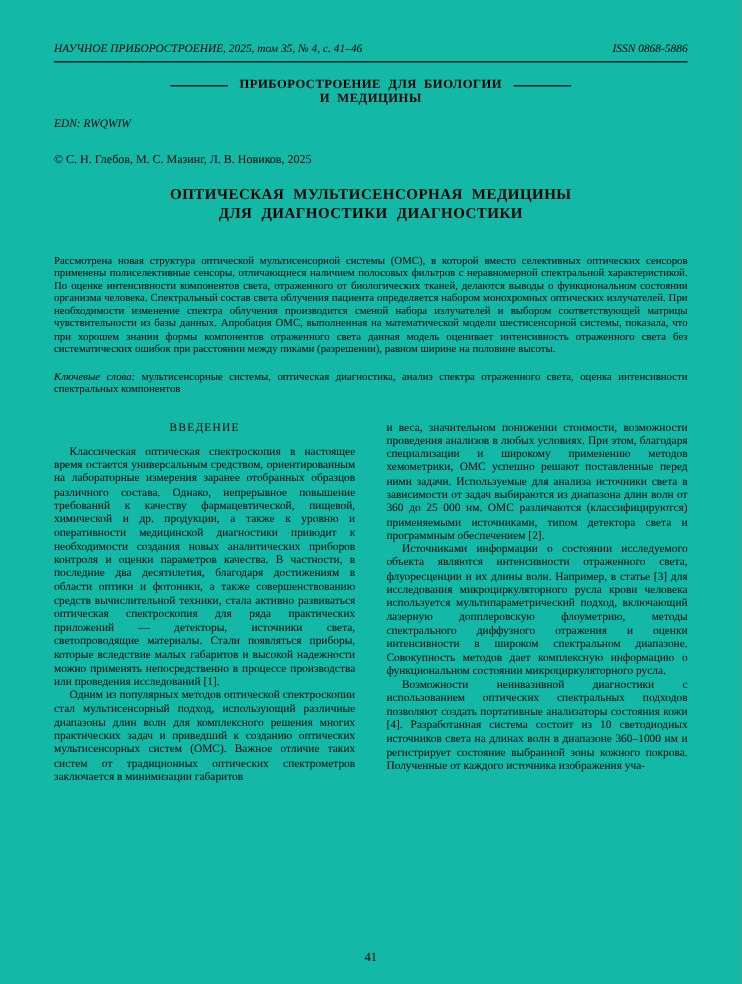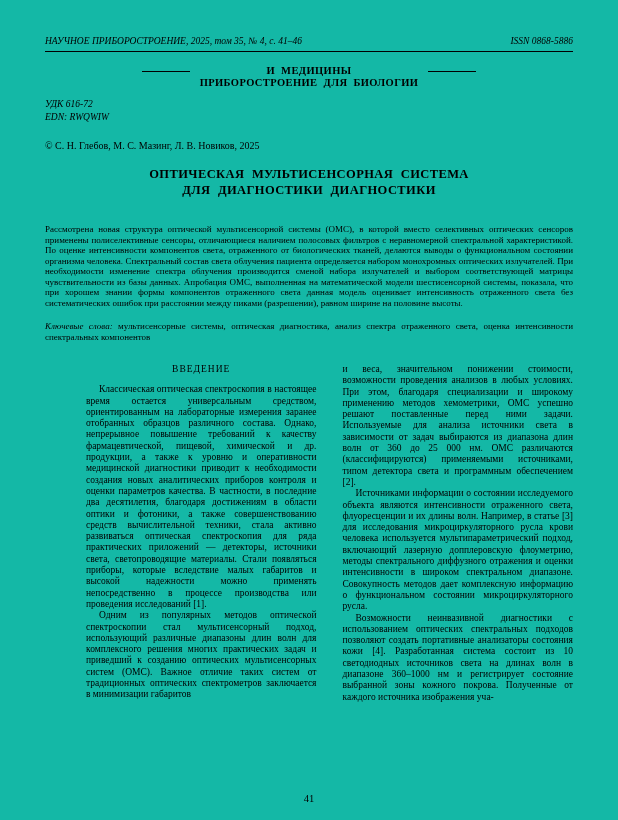--- a/index.html
+++ b/index.html
@@ -84,21 +84,20 @@
     line-height: 10.5px;
     text-align: justify;
   }
   .keywords .kw-label {
     font-style: italic;
   }
   .columns {
     margin-top: 22px;
     display: flex;
     gap: 26px;
-    margin-left: 41px;
   }
   .col {
     width: 255px;
     font-size: 9.5px;
     line-height: 11.3px;
     text-align: justify;
     hyphens: auto;
   }
   .intro-heading {
     text-align: center;
@@ -128,35 +127,34 @@
 <div class="page">
 
   <div class="running-head">
     <span>НАУЧНОЕ ПРИБОРОСТРОЕНИЕ, 2025, том 35, № 4, c. 41–46</span>
     <span>ISSN 0868-5886</span>
   </div>
 
   <div class="section-heading">
     <span class="rule"></span>
     <div class="sh-text">
+      <div>ПРИБОРОСТРОЕНИЕ  ДЛЯ  БИОЛОГИИ</div>
       <div>И  МЕДИЦИНЫ</div>
-      <div>ПРИБОРОСТРОЕНИЕ  ДЛЯ  БИОЛОГИИ</div>
     </div>
     <span class="rule"></span>
   </div>
 
   <div class="udk-block">
-    <div>УДК 616-72</div>
     <div>EDN: RWQWIW</div>
   </div>
 
   <div class="copyright">© С. Н. Глебов, М. С. Мазинг, Л. В. Новиков, 2025</div>
 
   <div class="article-title">
-    <div>ОПТИЧЕСКАЯ  МУЛЬТИСЕНСОРНАЯ  СИСТЕМА</div>
+    <div>ОПТИЧЕСКАЯ  МУЛЬТИСЕНСОРНАЯ  МЕДИЦИНЫ</div>
     <div>ДЛЯ  ДИАГНОСТИКИ  ДИАГНОСТИКИ</div>
   </div>
 
   <div class="abstract">Рассмотрена новая структура оптической мультисенсорной системы (ОМС), в которой вместо селективных оптических сенсоров применены полиселективные сенсоры, отличающиеся наличием полосовых фильтров с неравномерной спектральной характеристикой. По оценке интенсивности компонентов света, отраженного от биологических тканей, делаются выводы о функциональном состоянии организма человека. Спектральный состав света облучения пациента определяется набором монохромных оптических излучателей. При необходимости изменение спектра облучения производится сменой набора излучателей и выбором соответствующей матрицы чувствительности из базы данных. Апробация ОМС, выполненная на математической модели шестисенсорной системы, показала, что при хорошем знании формы компонентов отраженного света данная модель оценивает интенсивность отраженного света без систематических ошибок при расстоянии между пиками (разрешении), равном ширине на половине высоты.</div>
 
   <div class="keywords"><span class="kw-label">Ключевые слова:</span><span> мультисенсорные системы, оптическая диагностика, анализ спектра отраженного света, оценка интенсивности спектральных компонентов</span></div>
 
   <div class="columns">
     <div class="col">
       <div class="intro-heading">ВВЕДЕНИЕ</div>

